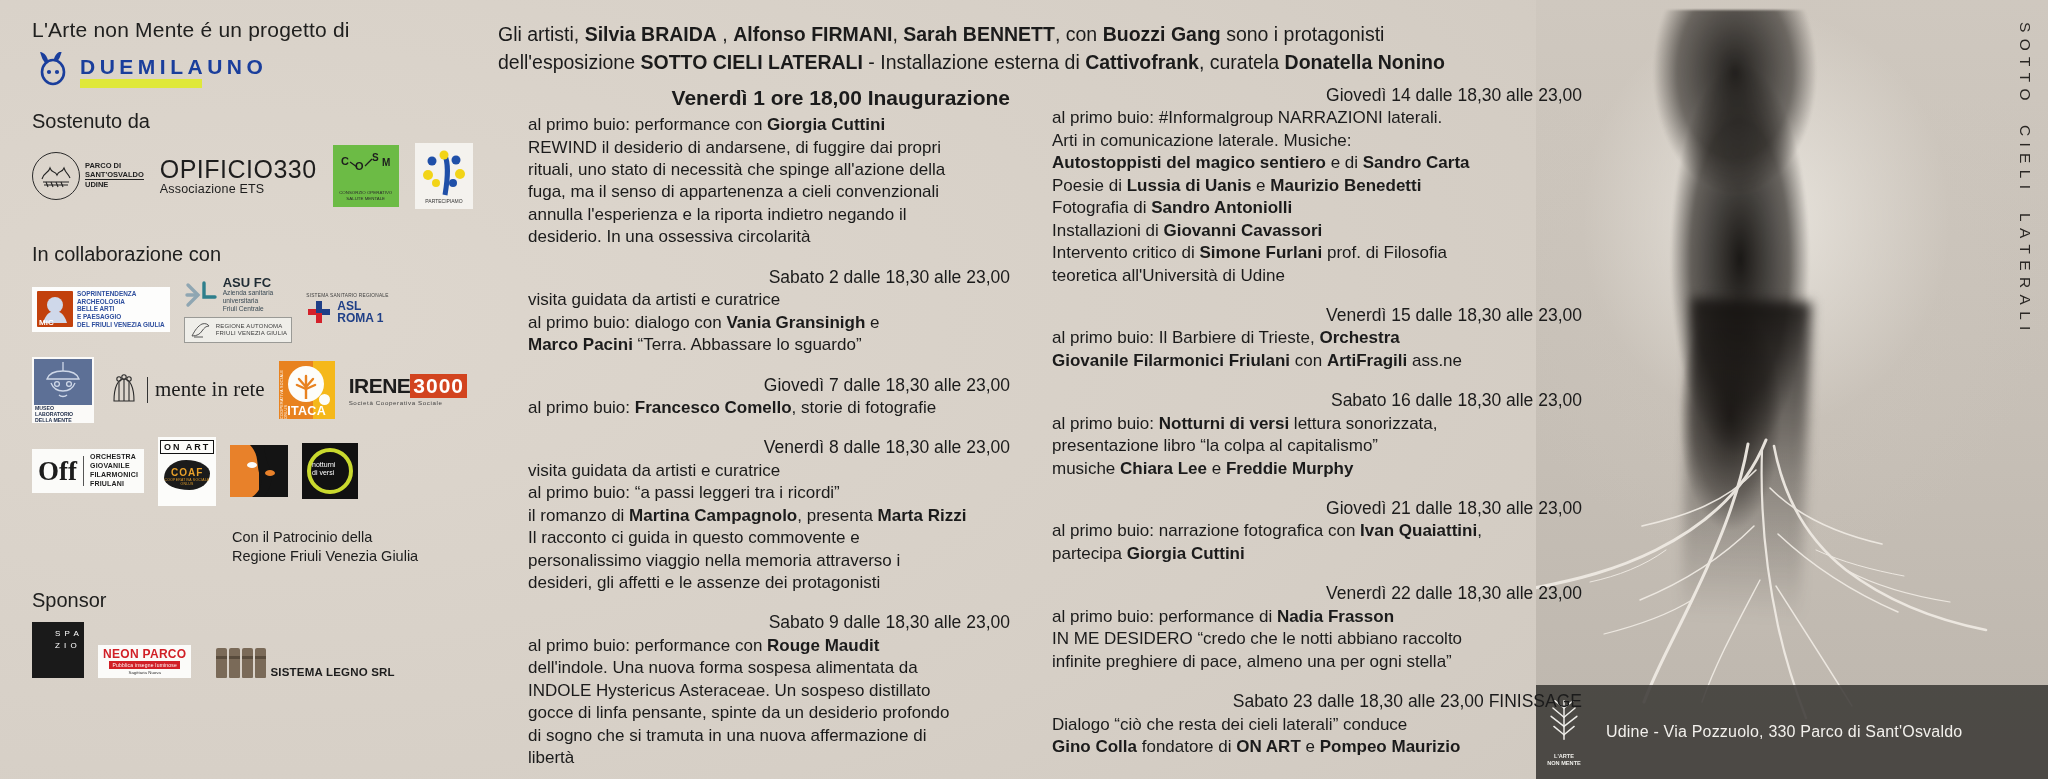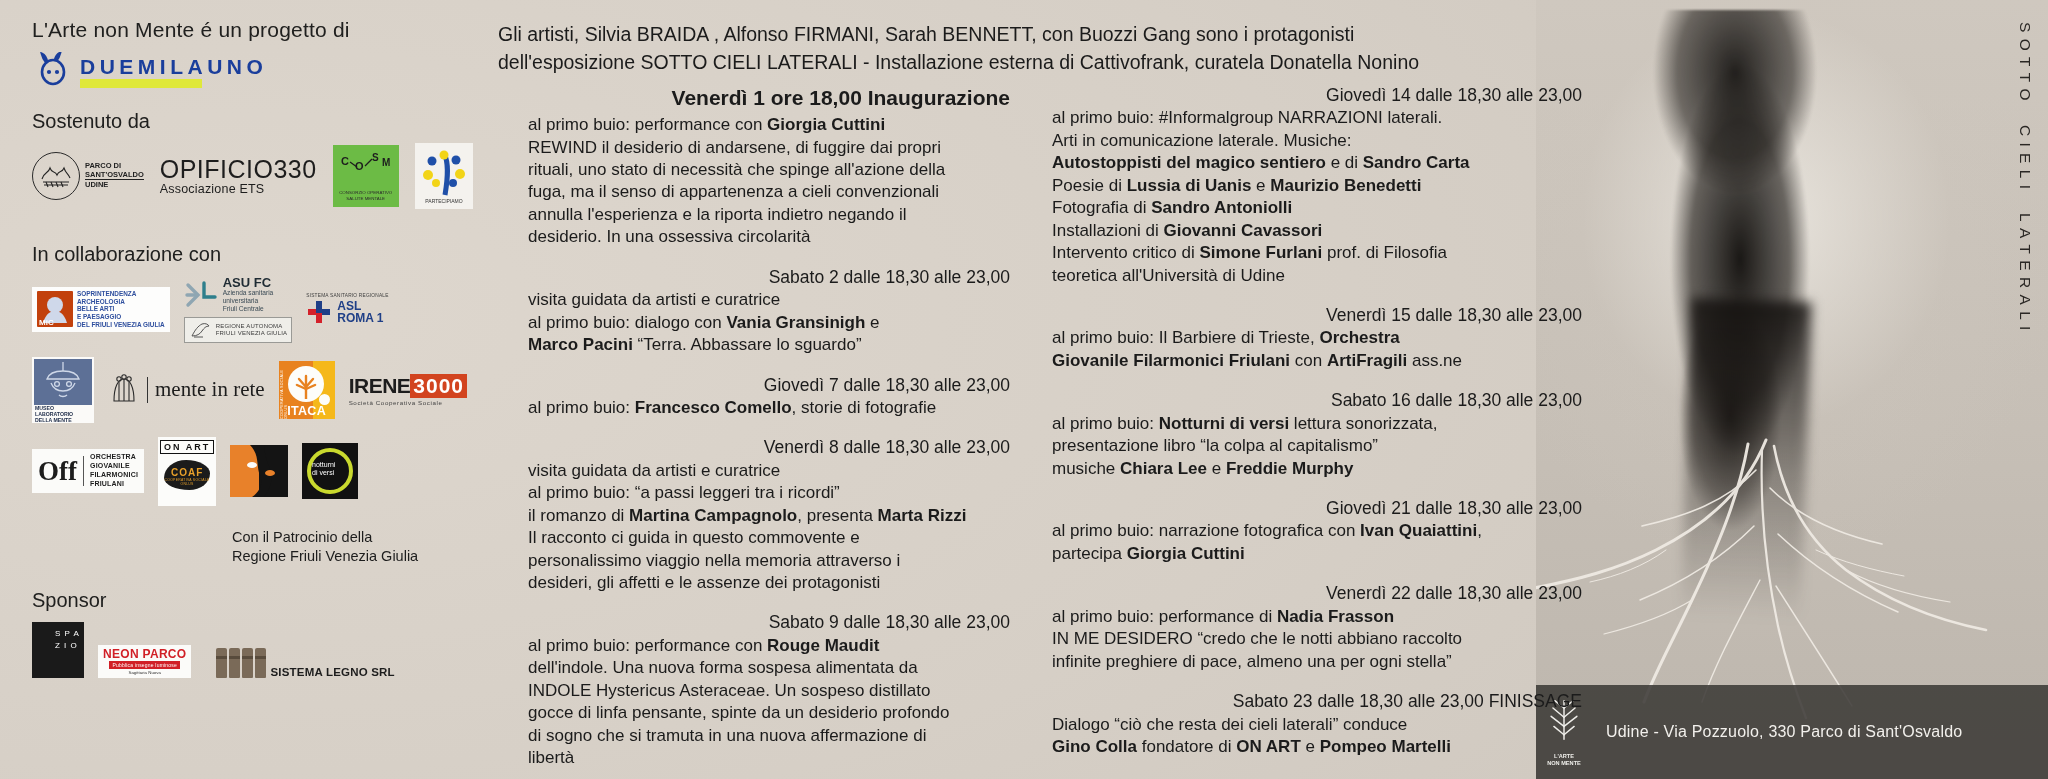--- a/index.html
+++ b/index.html
@@ -114,21 +114,21 @@
   .neon-box{background:#d11f26;color:#fff;font-size:5px;padding:1px 3px;margin-top:1px;letter-spacing:.2px;}
   .neon-sub{font-size:4.4px;color:#333;margin-top:1px;}
   .sistem{display:flex;align-items:flex-end;gap:4px;padding-left:11px;}
   .sistem-txt{font-size:11.5px;font-weight:700;color:#1d1d1d;letter-spacing:.2px;}
   .barrels{display:flex;align-items:flex-end;gap:2px;}
   .barrel{width:11px;height:30px;background:#7a6a58;border-radius:2px 2px 1px 1px;position:relative;}
   .barrel::after{content:"";position:absolute;left:0;right:0;top:8px;height:3px;background:#584b3c;}
 
   
   #headline{position:absolute;left:498px;top:20px;width:1080px;font-size:19.5px;line-height:1.45;color:#1b1b1b;}
-  #headline b{font-weight:400;}
+  #headline b{font-weight:700;}
 
   #colA{position:absolute;left:498px;top:84px;width:512px;color:#1b1b1b;}
   #colB{position:absolute;left:1022px;top:84px;width:560px;color:#1b1b1b;}
 
   .evt{margin-bottom:17px;}
   .evt-head{font-size:17.5px;line-height:1.34;color:#1b1b1b;text-align:right;}
   .evt-head.big{font-size:21px;font-weight:700;margin-bottom:2px;}
   .evt-body{margin-left:30px;font-size:17px;line-height:1.32;color:#1b1b1b;}
   .evt-body b{font-weight:700;}
 
@@ -597,18 +597,18 @@
         <div class="evt-body">
           <div><span>al primo buio: performance di </span><b>Nadia Frasson</b></div>
           <div><span>IN ME DESIDERO “credo che le notti abbiano raccolto</span></div>
           <div><span>infinite preghiere di pace, almeno una per ogni stella”</span></div>
         </div>
       </div>
       <div class="evt">
         <div class="evt-head">Sabato 23 dalle 18,30 alle 23,00 FINISSAGE</div>
         <div class="evt-body">
           <div><span>Dialogo “ciò che resta dei cieli laterali” conduce</span></div>
-          <div><b>Gino Colla</b><span> fondatore di </span><b>ON ART</b><span> e </span><b>Pompeo Martelli</b></div>
+          <div><b>Gino Colla</b><span> fondatore di </span><b>ON ART</b><span> e </span><b>Pompeo Maurizio</b></div>
         </div>
       </div>
     </div>
 
 </div>
 
 </body></html>

